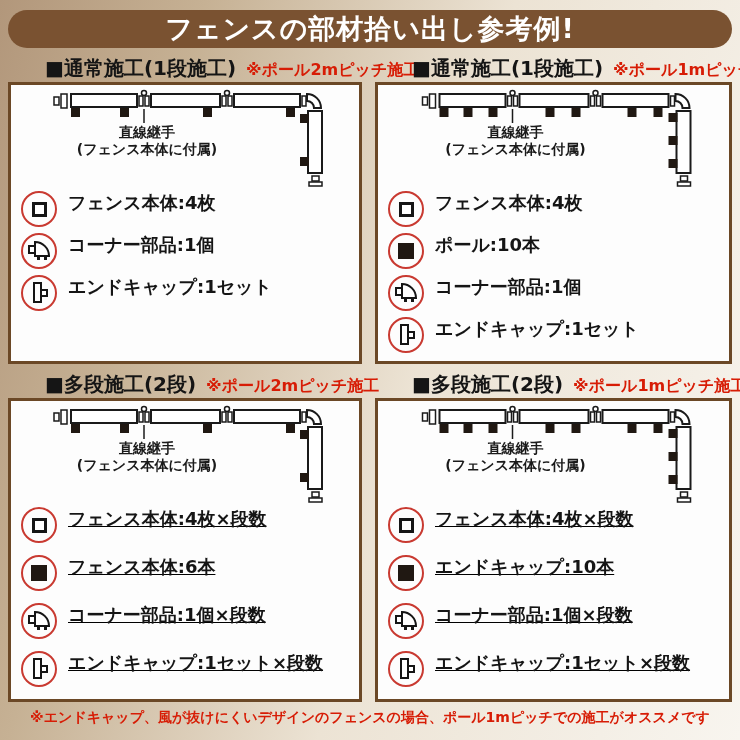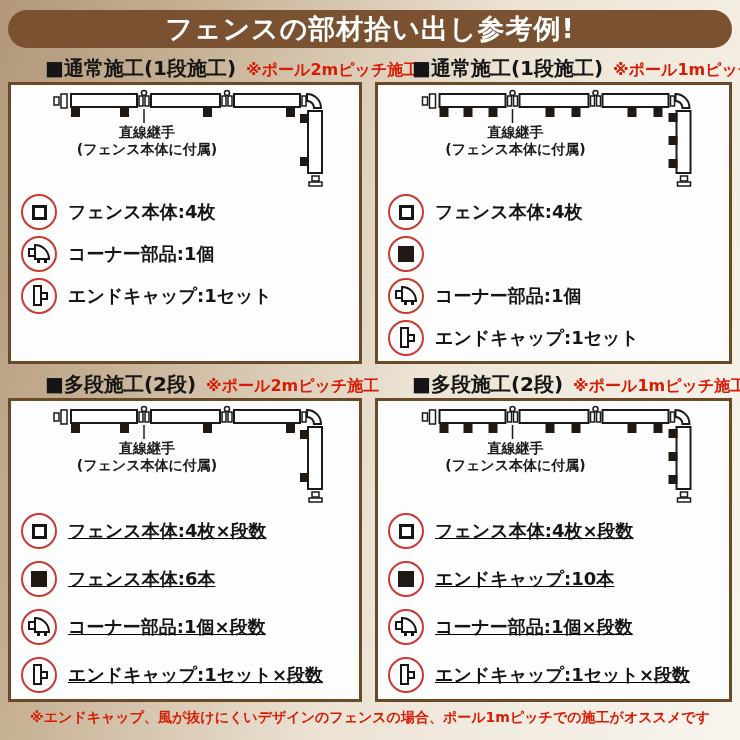--- a/index.html
+++ b/index.html
@@ -28,21 +28,21 @@
   .h-main{font-size:20px;font-weight:bold;color:#151515;margin-left:36px;}
   .h-pitch{font-size:16px;font-weight:bold;color:var(--red);}
   .box{
     background:#fdfdfd;border:3px solid var(--border);
     height:282px;overflow:hidden;
   }
   .box.tall{height:304px;}
   svg.diagram{display:block;width:100%;height:104px;}
   svg text{font-family:"DejaVu Sans","Liberation Sans",sans-serif;font-weight:bold;}
   ul.parts{list-style:none;margin:0;padding:2px 4px 0 10px;}
-  .part-row{display:flex;align-items:center;gap:11px;height:42px;}
+  .part-row{display:flex;gap:11px;height:42px;}
   .tall .part-row{height:48px;text-decoration:underline;}
   .icon-circle{
     width:36px;height:36px;border:2px solid var(--circle);border-radius:50%;
     display:flex;align-items:center;justify-content:center;flex:0 0 auto;
   }
   .part-label{font-size:18px;font-weight:bold;color:#151515;white-space:nowrap;}
   .ic-fence{width:15px;height:15px;border:3px solid #151515;background:#ffffff;}
   .ic-pole{width:16px;height:16px;background:#201812;}
   .footer{
     margin-top:7px;text-align:center;color:var(--red);
@@ -175,20 +175,21 @@
     <span class="icon-circle">
   <span class="ic-fence"></span>
 </span>
     <span class="part-label">フェンス本体:4枚</span>
   </li>
 
   <li class="part-row">
     <span class="icon-circle">
   <span class="ic-pole"></span>
 </span>
+    <span class="part-label">ポール:10本</span>
   </li>
 
   <li class="part-row">
     <span class="icon-circle">
   <svg width="26" height="26" viewBox="0 0 26 26">
     <path d="M9,4 A14,14 0 0 1 23,18 L9,18 Z" fill="#ffffff" stroke="#151515" stroke-width="2"></path>
     <rect x="3" y="8" width="6" height="7" fill="#ffffff" stroke="#151515" stroke-width="2"></rect>
     <rect x="11" y="18" width="3" height="4" fill="#151515"></rect>
     <rect x="18" y="18" width="3" height="4" fill="#151515"></rect>
   </svg>

